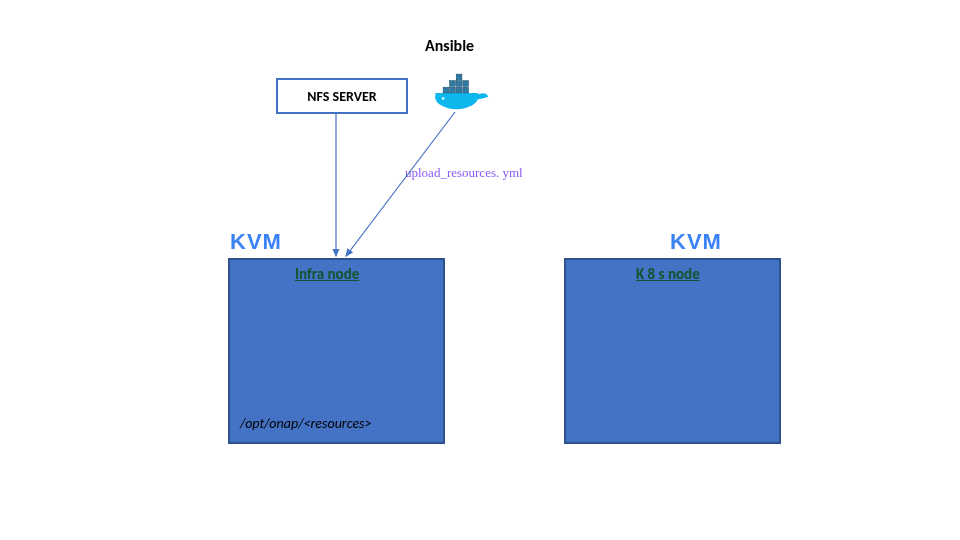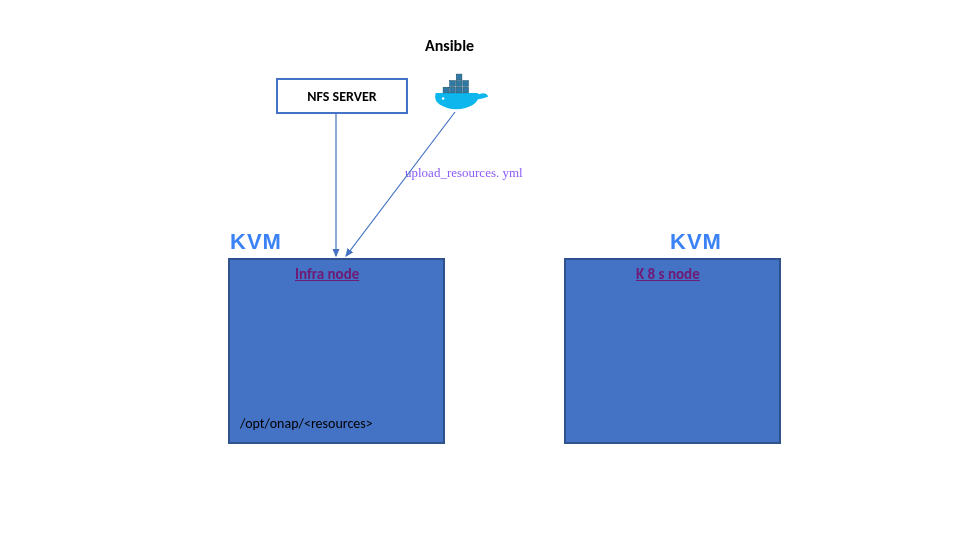--- a/index.html
+++ b/index.html
@@ -29,21 +29,21 @@
     align-items: center;
     justify-content: center;
   }
   .big-box {
     position: absolute;
     background: #4472c4;
     border: 2px solid #2f528f;
   }
   .node-label {
     position: absolute;
-    color: #701a75;
+    color: #14532d;
     font-weight: 700;
     font-size: 15px;
     text-decoration: underline;
     text-align: center;
   }
   .path-label {
     position: absolute;
     color: #000;
     font-size: 14px;
   }
@@ -101,21 +101,21 @@
 </div>
 
 <div class="yml-label" style="left:405px; top:165px;">upload_resources. yml</div>
 
 <div class="kvm-label" style="left:230px; top:229px;">KVM</div>
 
 <div class="kvm-label" style="left:670px; top:229px;">KVM</div>
 
 <div class="big-box" style="left:228px; top:258px; width:213px; height:182px;"></div>
 <div class="node-label" style="left:295px; top:265px;">Infra node</div>
-<div class="path-label" style="left:240px; top:415px;">/opt/onap/&lt;resources&gt;</div>
+<div class="path-label" style="left:240px; top:415px;font-style:italic;">/opt/onap/&lt;resources&gt;</div>
 
 <div class="big-box" style="left:564px; top:258px; width:213px; height:182px;"></div>
 <div class="node-label" style="left:636px; top:265px;">K 8 s node</div>
 
 <svg class="arrows">
   <defs>
     <marker id="arrowhead" markerWidth="8" markerHeight="8" refX="6" refY="3" orient="auto">
       <path d="M0,0 L7,3 L0,6 Z" fill="#4472c4"></path>
     </marker>
   </defs>

